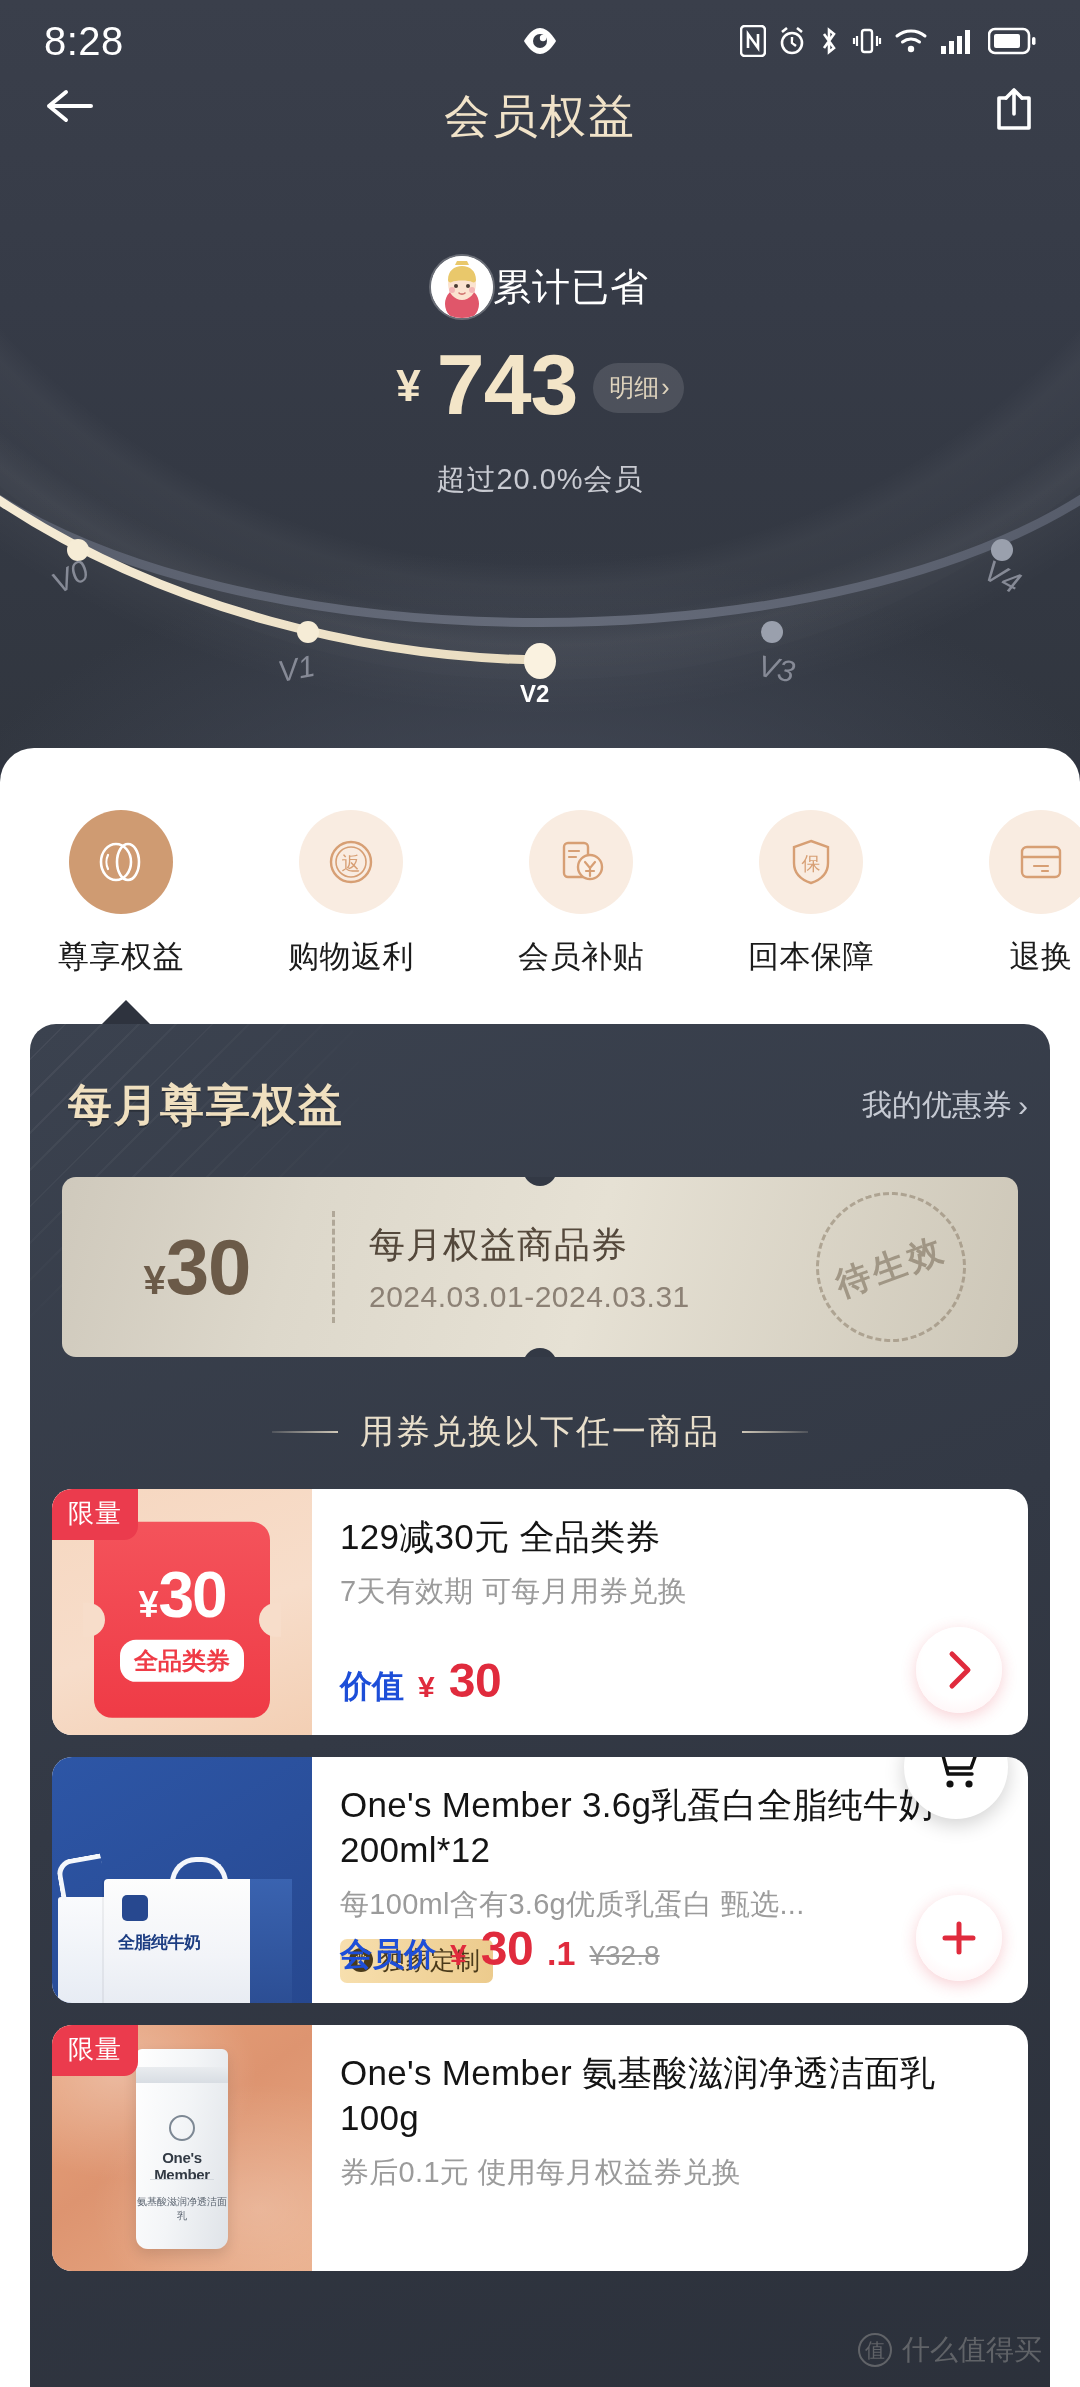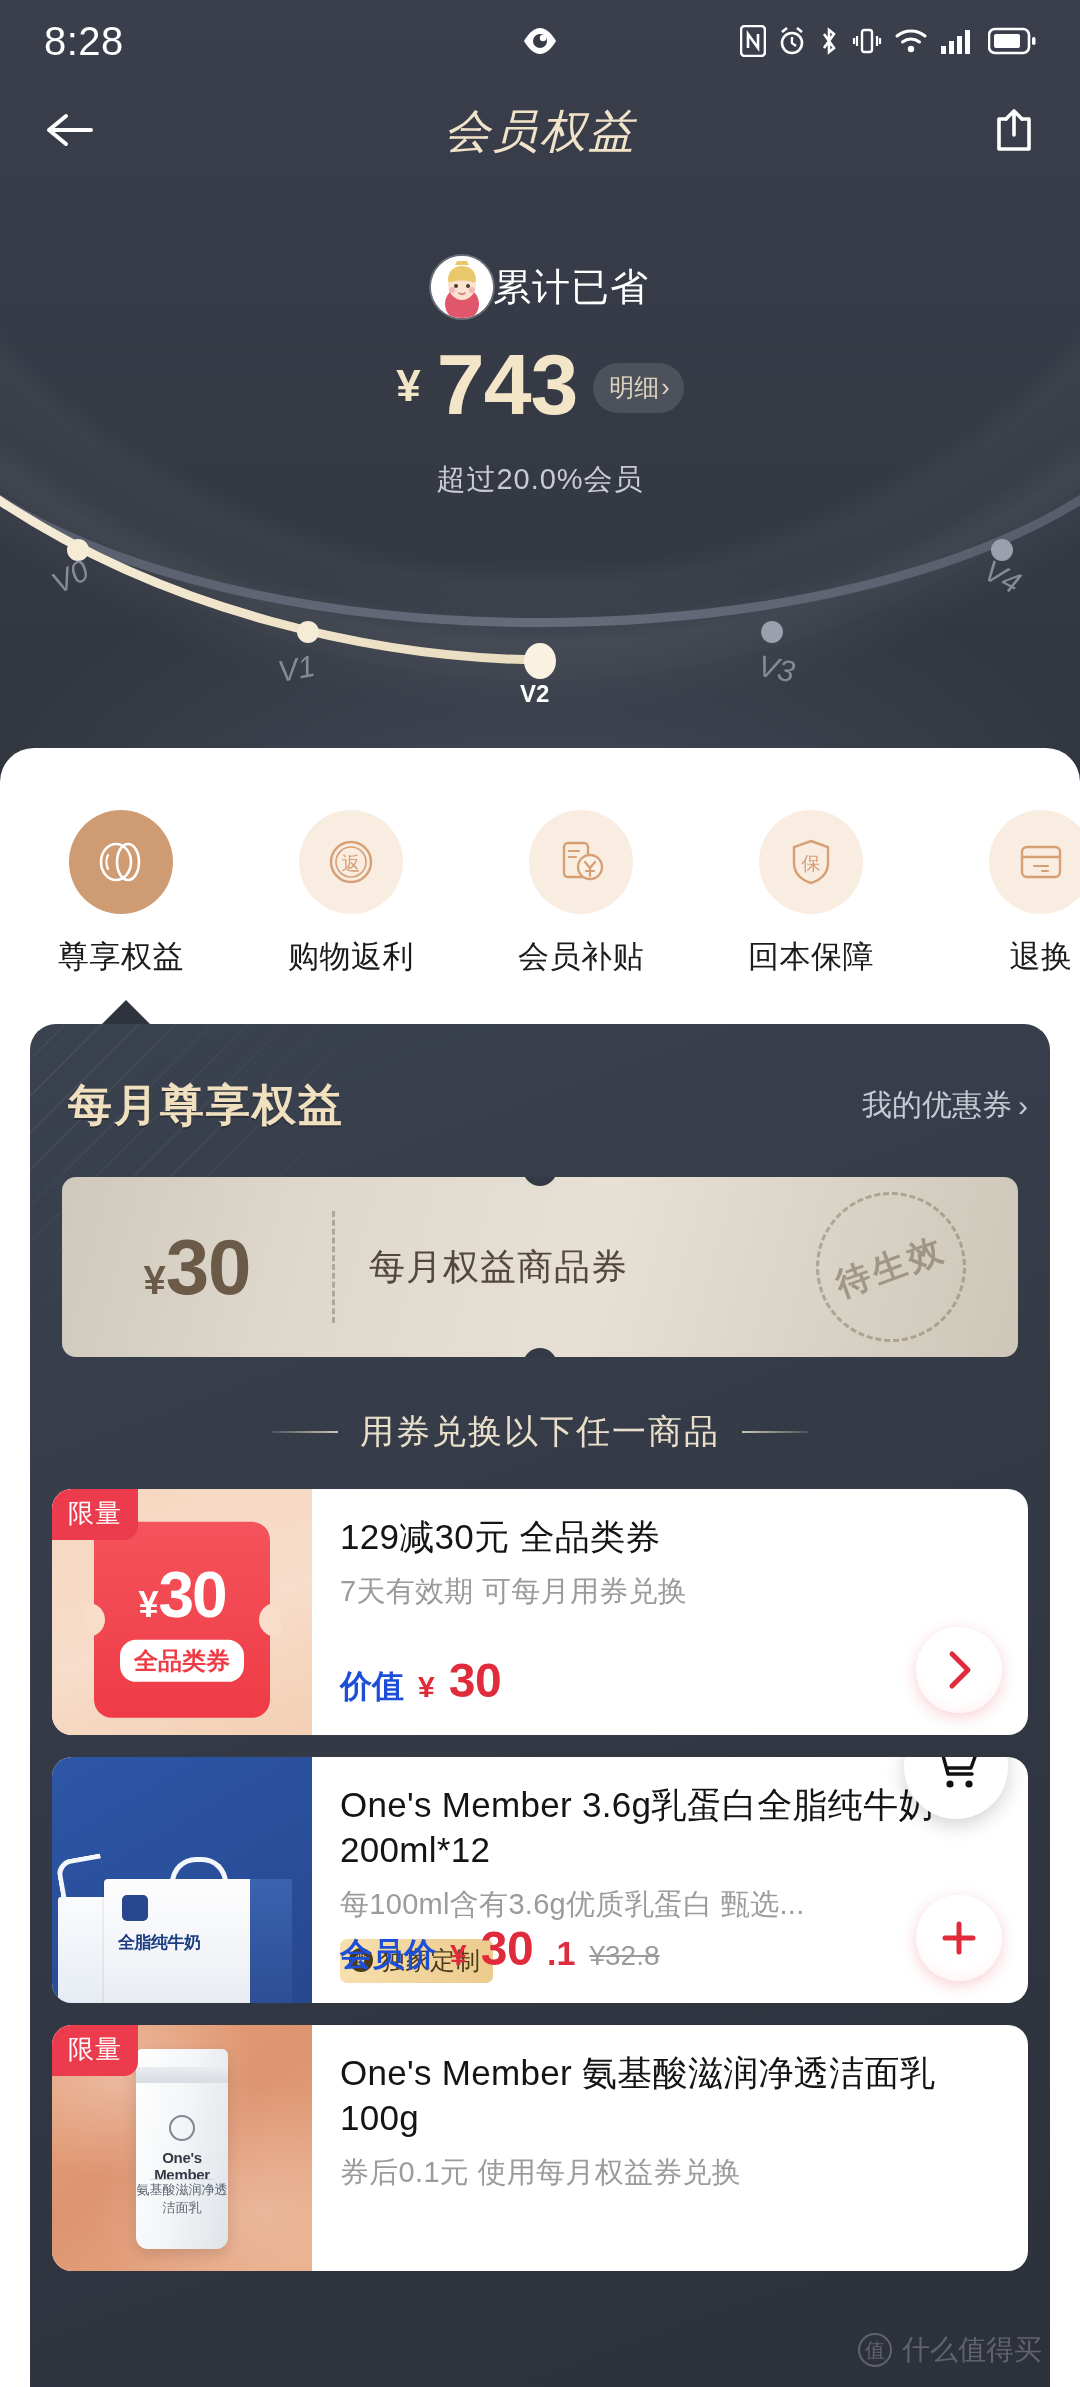--- a/index.html
+++ b/index.html
@@ -35,21 +35,21 @@
     padding:0 44px; color:#fff; z-index:6;
   }
   .sb-time { font-size:40px; font-weight:400; letter-spacing:.5px; }
   .sb-center { position:absolute; left:50%; transform:translateX(-50%); display:flex; align-items:center; }
   .sb-right { display:flex; align-items:center; gap:12px; }
   .sb-ic { display:block; }
 
   
   .navbar {
     position:absolute; left:0; top:86px; width:1080px; height:92px;
-    display:flex; align-items:center; padding:0 44px; z-index:6;font-style:italic;
+    display:flex; padding:0 44px; z-index:6;
   }
   .nav-title {
     position:absolute; left:0; right:0; text-align:center;
     font-size:46px; color:#f1e3c9; font-weight:500; letter-spacing:2px;
   }
   .nav-back, .nav-share { position:relative; z-index:2; cursor:pointer; }
   .nav-share { margin-left:auto; }
 
   
   .saved-row {
@@ -259,21 +259,21 @@
     background:linear-gradient(100deg,#ffffff 0%,#f3f5f7 48%,#dfe3e8 100%);
     box-shadow:0 6px 14px rgba(0,0,0,.12);
   }
   .tube-cap { position:absolute; left:50%; top:18px; transform:translateX(-50%);
     width:92px; height:16px; background:linear-gradient(180deg,#e9ecef,#d8dde3); }
   .tube-logo { position:absolute; left:50%; top:66px; transform:translateX(-50%);
     width:26px; height:26px; border-radius:50%; border:2px solid #7d8894; }
   .tube-name { position:absolute; left:0; right:0; top:100px; text-align:center;
     font-size:15px; color:#323a44; font-weight:600; letter-spacing:-.3px; }
   .tube-line { position:absolute; left:14px; right:14px; top:130px; height:1px; background:#d3d8de; }
-  .tube-sub { position:absolute; left:0; right:0; top:132px; text-align:center; font-size:13px; color:#5b6470; }
+  .tube-sub { position:absolute; left:0; right:0; top:146px; text-align:center; font-size:10px; color:#5b6470; }
 
   
   .wm {
     position:absolute; right:38px; bottom:18px; display:flex; align-items:center; gap:10px;
     color:rgba(140,140,140,.55); font-size:28px; z-index:9; pointer-events:none;
   }
   .wm-badge { width:34px; height:34px; border-radius:50%; border:2px solid rgba(140,140,140,.55);
     display:flex; align-items:center; justify-content:center; font-size:20px; }
 </style>
 </head>
@@ -471,20 +471,21 @@
         </div>
 
         <div class="coupon">
           <div class="cp-left">
             <span class="cp-yen">¥</span>
             <span class="cp-amt">30</span>
           </div>
           <div class="cp-div"></div>
           <div class="cp-mid">
             <div class="cp-name">每月权益商品券</div>
+            <div class="cp-date">2024.03.01-2024.03.31</div>
           </div>
           <div class="cp-stamp">待生效</div>
         </div>
 
         <div class="sec-div">
           <div class="ln"></div>
           <div class="tx">用券兑换以下任一商品</div>
           <div class="ln r"></div>
         </div>
 

